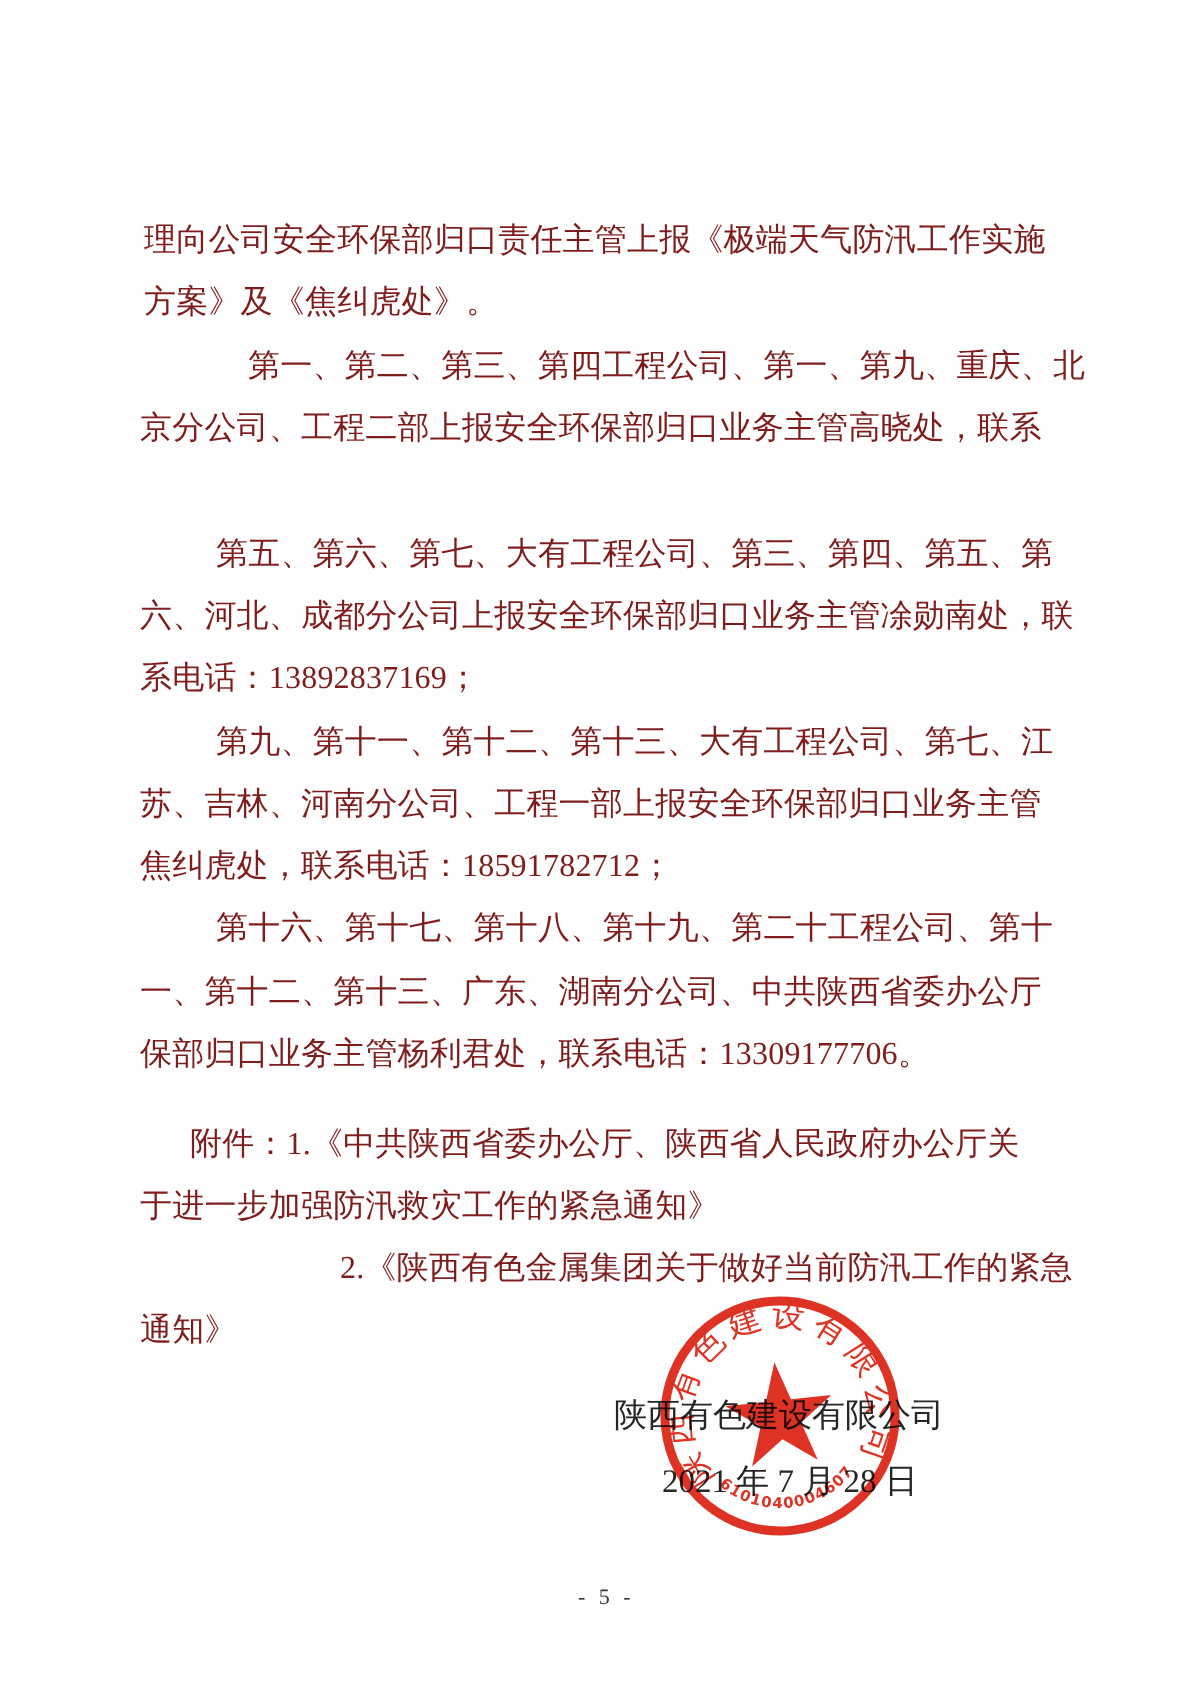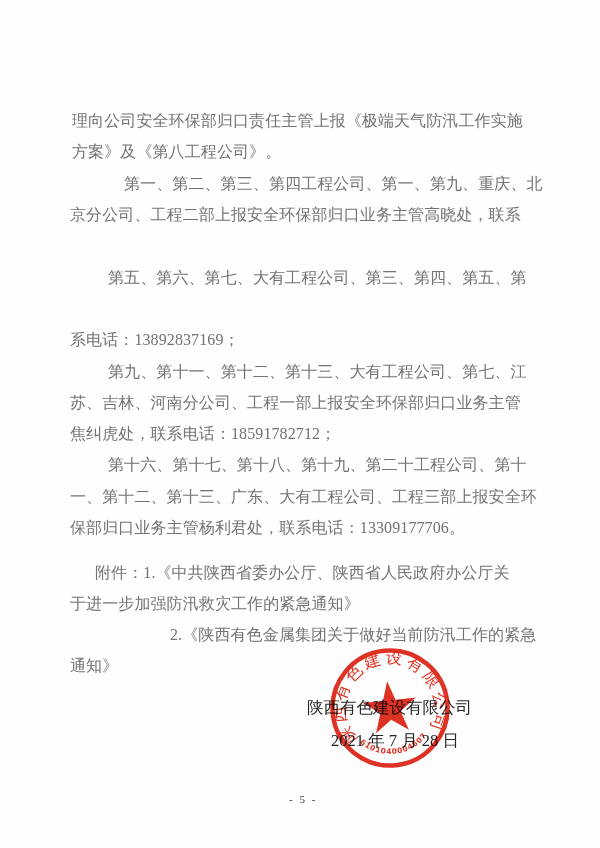--- a/index.html
+++ b/index.html
@@ -14,21 +14,21 @@
     width:600px;height:848px;
     background:#fefefe;
     color:#262626;
   }
   .ln{
     position:absolute;
     font-size:16px;
     line-height:20px;
     letter-spacing:0.1px;
     white-space:nowrap;
-    color:#737373;
+    color:#7f1d1d;
   }
   .signature{
     position:absolute;
     font-size:16.5px;
     white-space:nowrap;
     color:#262626;
   }
   .pagenum{
     position:absolute;
     font-size:11px;
@@ -42,30 +42,31 @@
     mix-blend-mode:multiply;
     opacity:0.93;
   }
 </style>
 </head>
 <body>
 
 <div class="page">
 
   <div class="ln" style="top:111px;left:72px">理向公司安全环保部归口责任主管上报《极端天气防汛工作实施</div>
-  <div class="ln" style="top:142px;left:72px">方案》及《第八工程公司》。</div>
+  <div class="ln" style="top:142px;left:72px">方案》及《焦纠虎处》。</div>
   <div class="ln" style="top:174px;left:124px">第一、第二、第三、第四工程公司、第一、第九、重庆、北</div>
   <div class="ln" style="top:205px;left:70px">京分公司、工程二部上报安全环保部归口业务主管高晓处，联系</div>
   <div class="ln" style="top:268px;left:108px">第五、第六、第七、大有工程公司、第三、第四、第五、第</div>
+  <div class="ln" style="top:299px;left:70px">六、河北、成都分公司上报安全环保部归口业务主管凃勋南处，联</div>
   <div class="ln" style="top:330px;left:70px">系电话：13892837169；</div>
   <div class="ln" style="top:393px;left:70px">苏、吉林、河南分公司、工程一部上报安全环保部归口业务主管</div>
   <div class="ln" style="top:362px;left:108px">第九、第十一、第十二、第十三、大有工程公司、第七、江</div>
   <div class="ln" style="top:424px;left:70px">焦纠虎处，联系电话：18591782712；</div>
   <div class="ln" style="top:455px;left:108px">第十六、第十七、第十八、第十九、第二十工程公司、第十</div>
-  <div class="ln" style="top:487px;left:70px">一、第十二、第十三、广东、大有工程公司、工程三部上报安全环</div>
+  <div class="ln" style="top:487px;left:70px">一、第十二、第十三、广东、湖南分公司、中共陕西省委办公厅</div>
   <div class="ln" style="top:518px;left:70px">保部归口业务主管杨利君处，联系电话：13309177706。</div>
   <div class="ln" style="top:563px;left:95px">附件：1.《中共陕西省委办公厅、陕西省人民政府办公厅关</div>
   <div class="ln" style="top:594px;left:70px">于进一步加强防汛救灾工作的紧急通知》</div>
   <div class="ln" style="top:625px;left:170px">2.《陕西有色金属集团关于做好当前防汛工作的紧急</div>
   <div class="ln" style="top:656px;left:70px">通知》</div>
 
   <div class="signature" style="top:697px;left:307px">陕西有色建设有限公司</div>
   <div class="signature" style="top:730px;left:331px">2021 年 7 月 28 日</div>
 
   <div class="pagenum" style="top:793px;left:289px">- 5 -</div>

